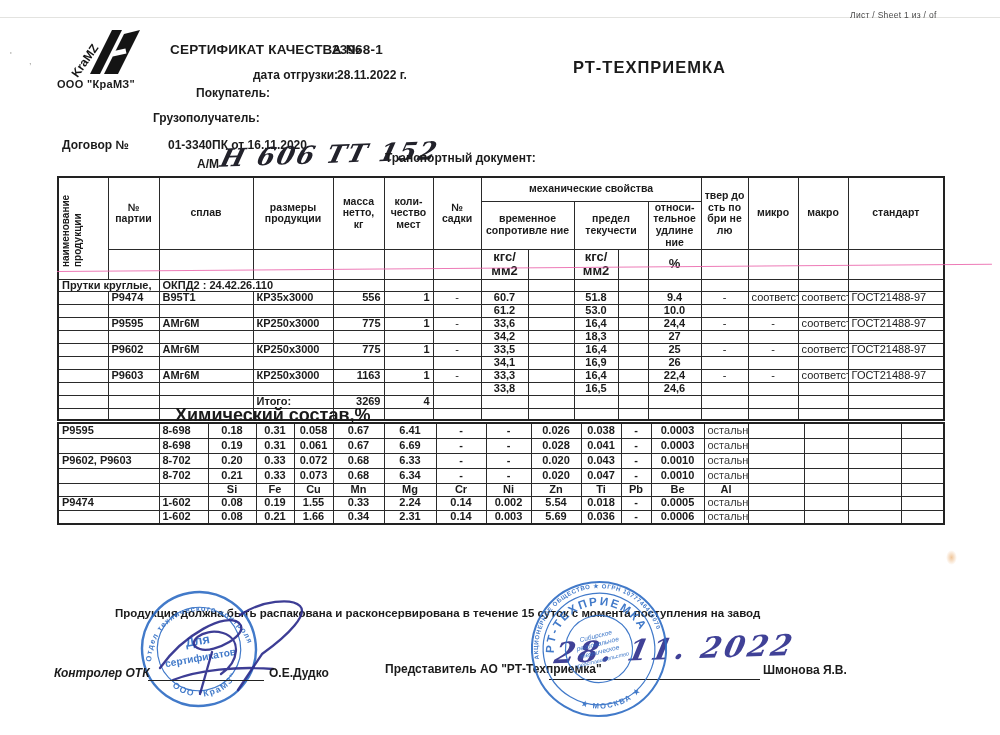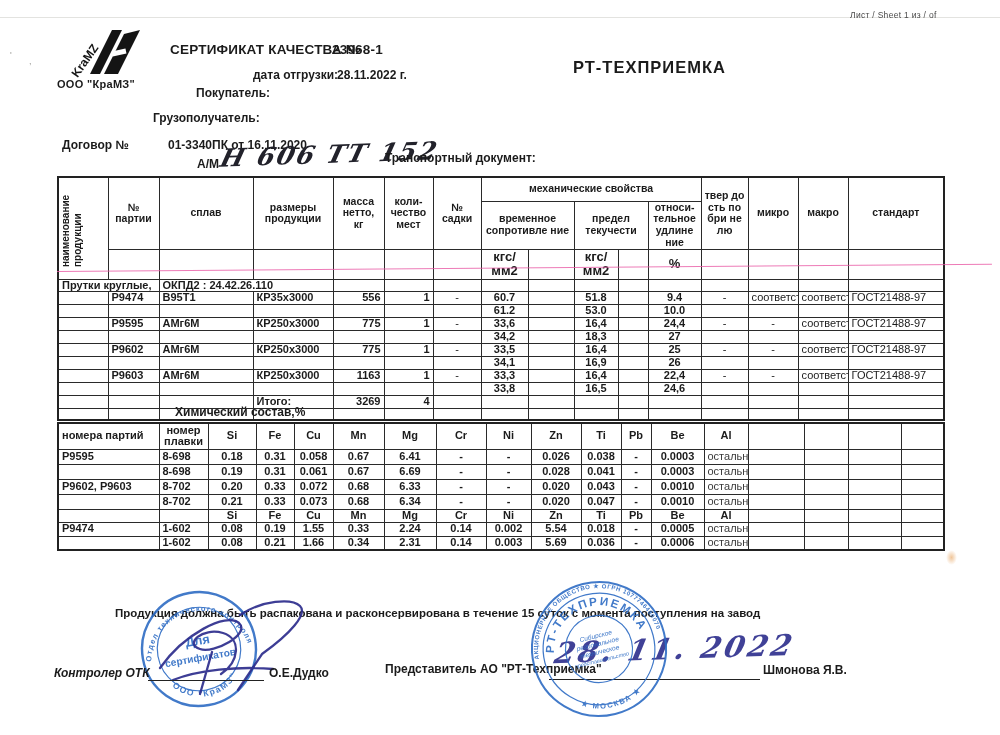--- a/index.html
+++ b/index.html
@@ -26,21 +26,21 @@
   .right{text-align:right;}
   .center{text-align:center;}
   .xs{font-size:8.5px;}
   .sm{font-size:10px;}
   .xxs{font-size:7.5px;color:#3a3a3a;}
   .units th{font-size:13px;font-weight:700;}
   th.vth{position:relative;}
   .vtext{position:absolute;width:78px;height:46px;left:50%;top:50%;
          transform:translate(-50%,-50%) rotate(-90deg);font-size:10px;font-weight:700;
          line-height:1.15;text-align:left;word-break:break-all;white-space:normal;}
-  .chem-title{font-size:12px;font-weight:700;}
+  .chem-title{font-size:18px;font-weight:700;}
   
   .script{font-family:"DejaVu Serif",serif;font-style:italic;font-weight:600;}
   .veh{font-size:25px;letter-spacing:2px;color:#22222b;transform:skewX(-16deg) rotate(-2deg);}
   .hdate{font-size:29px;letter-spacing:3px;color:var(--ink-blue,#2c2d8c);opacity:.9;
          transform:skewX(-14deg) rotate(-2deg);}
   
   .note{font-size:11.5px;font-weight:700;}
   .sigline{border-bottom:1.5px solid #222;height:0;}
   .stamp{color:var(--stamp-blue,#2e6cc4);opacity:.9;}
   .inksvg{color:var(--ink-blue,#2c2d8c);}
@@ -360,40 +360,20 @@
         <col style="width:40px">
         <col style="width:30px">
       <col style="width:53px">
         <col style="width:44px">
         <col style="width:56px">
         <col style="width:44px">
       <col style="width:53px">
         <col style="width:43px">
     </colgroup>
     <tbody id="chem-body">
-        <tr style="height: 26px;">
-          <td class="b left">номера партий</td>
-          <td class="b center">номер плавки</td>
-          <td class="b center">Si</td>
-          <td class="b center">Fe</td>
-          <td class="b center">Cu</td>
-          <td class="b center">Mn</td>
-          <td class="b center">Mg</td>
-          <td class="b center">Cr</td>
-          <td class="b center">Ni</td>
-          <td class="b center">Zn</td>
-          <td class="b center">Ti</td>
-          <td class="b center">Pb</td>
-          <td class="b center">Be</td>
-          <td class="b center">Al</td>
-          <td></td>
-          <td></td>
-          <td></td>
-          <td></td>
-        </tr>
         <tr style="height: 15px;">
           <td class="left b">Р9595</td>
           <td class="left b">8-698</td>
           <td class="center b">0.18</td>
           <td class="center b">0.31</td>
           <td class="center b">0.058</td>
           <td class="center b">0.67</td>
           <td class="center b">6.41</td>
           <td class="center b">-</td>
           <td class="center b">-</td>

